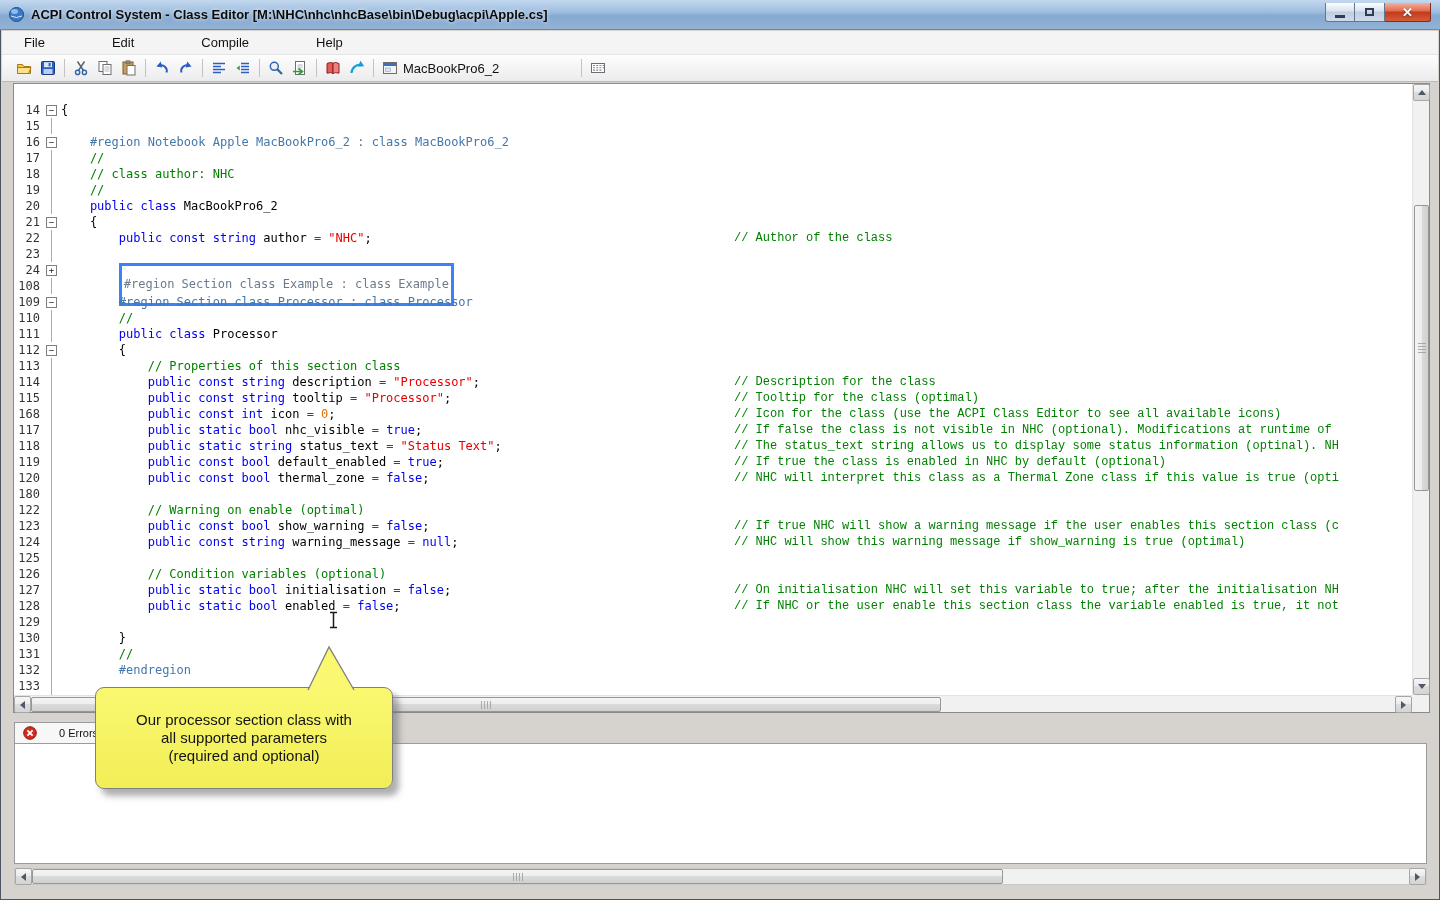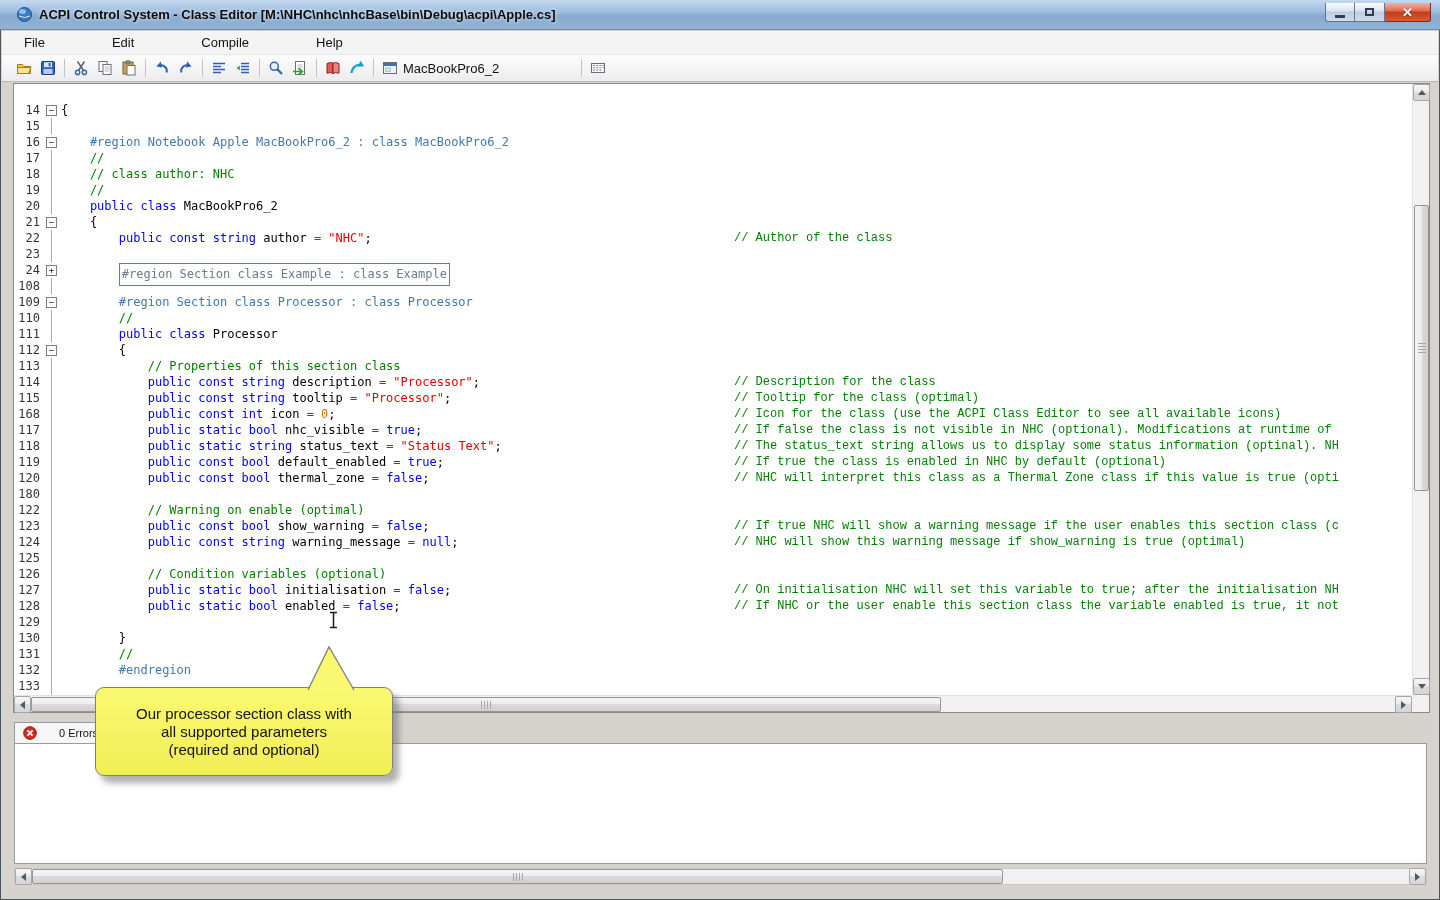--- a/index.html
+++ b/index.html
@@ -4,21 +4,21 @@
 <style>
   * { margin:0; padding:0; box-sizing:border-box; }
   html,body { width:1440px; height:900px; overflow:hidden; }
   body { font-family:"Liberation Sans", sans-serif; background:#D6D3CE; position:relative; }
 
   .window { position:absolute; inset:0; background:#D6D3CE; box-shadow: inset 0 0 0 1px #4A5664; }
 
   
   .titlebar { position:absolute; left:0; top:0; width:1440px; height:30px;
     background:linear-gradient(180deg,#C3D8EE 0%,#9FBEE0 40%,#86A9CF 55%,#93B3D6 100%);
-    border-bottom:1px solid #6E87A5; display:flex; align-items:center; padding-left:16px;text-align:center; }
+    border-bottom:1px solid #6E87A5; display:flex; align-items:center; padding-left:8px;text-align:center; }
   .app-icon { width:17px; height:17px; display:inline-block; margin-right:6px; }
   .title-text { font-size:13px; font-weight:bold; color:#0B0B0B; text-shadow:0 0 4px rgba(255,255,255,.9); white-space:nowrap; }
   .win-buttons { position:absolute; right:9px; top:3px; display:flex; }
   .wbtn { height:19px; border:1px solid #5F788F; border-top:none; display:flex; align-items:center; justify-content:center;
     background:linear-gradient(180deg,#FBFDFE 0%,#D9E2EF 45%,#BFCDE0 50%,#CFDBEA 100%); }
   .wbtn.min { width:30px; border-radius:0 0 0 3px; }
   .wbtn.max { width:30px; border-left:none; }
   .wbtn.close { width:46px; border-left:none; border-radius:0 0 3px 0; border-color:#7E2C1C;
     background:linear-gradient(180deg,#F6B09E 0%,#E06A4C 45%,#C23A1D 50%,#D85C33 100%); }
   .glyph-min { width:10px; height:3px; background:#2E3C55; margin-top:8px; }
@@ -51,22 +51,22 @@
     text-align:center; color:#222; display:block; }
   .code { position:relative; flex:1; white-space:pre; }
   .trail { position:absolute; left:673px; top:0; white-space:pre;font-family:Liberation Mono, monospace; }
   .tk-p { color:#000; }
   .tk-k { color:#0000EE; }
   .tk-c { color:#007F00; }
   .tk-s { color:#E60000; }
   .tk-o { color:#E60000; }
   .tk-n { color:#E07000; }
   .tk-r { color:#4477AA; }
-  .tk-x { display:inline-block; vertical-align:top; border:1px solid #3b82f6; color:#6B7B8D;
-    line-height:13px; margin-top:1px; padding:4px 2px;text-align:center; }
+  .tk-x { display:inline-block; vertical-align:top; border:3px solid #3b82f6; color:#6B7B8D;
+    line-height:13px; margin-top:1px; padding:12px 2px;text-align:center; }
 
   
   .vscroll { position:absolute; left:1398px; top:0; width:17px; height:611px; background:#F1F1F1; border-left:1px solid #E3E3E3; }
   .hscroll { position:absolute; left:0; top:611px; width:1398px; height:17px; background:#F1F1F1; border-top:1px solid #E3E3E3; }
   .sb-corner { position:absolute; left:1398px; top:611px; width:17px; height:17px; background:#F1F1F1; }
   .sb-btn { position:absolute; width:17px; height:17px; display:flex; align-items:center; justify-content:center;
     background:linear-gradient(180deg,#F6F6F6,#EAEAEA 50%,#DCDCDC 50%,#D5D5D5); border:1px solid #A6A6A6; border-radius:2px; }
   .arr { width:0; height:0; border:4px solid transparent; }
   .arr.up   { border-bottom:5px solid #4F5A66; margin-top:-4px; }
   .arr.down { border-top:5px solid #4F5A66; margin-bottom:-4px; }
@@ -82,21 +82,21 @@
     background:repeating-linear-gradient(90deg,#A9A9A9 0 1px,transparent 1px 3px); }
 
   
   .error-tab { position:absolute; left:14px; top:722px; height:22px; background:#F7F7F7; border:1px solid #9B9B9B;
     display:flex; align-items:center; gap:22px; padding:0 8px; z-index:2; }
   .error-tab-label { font-size:11px; color:#111; white-space:nowrap; }
   .error-panel { position:absolute; left:14px; top:743px; width:1413px; height:121px; background:#fff; border:1px solid #9B9B9B; }
   .bottom-scroll { position:absolute; left:14px; top:868px; width:1413px; height:17px; background:#F1F1F1; border:1px solid #C9C9C9; }
 
   
-  .callout { position:absolute; left:95px; top:687px; width:298px; height:89px; z-index:50;
+  .callout { position:absolute; left:95px; top:687px; width:298px; height:102px; z-index:50;
     background:linear-gradient(180deg,#FAF870,#F1EE57); border:1px solid #7F7F7F; border-radius:9px;
     box-shadow:6px 7px 6px rgba(110,110,110,.55); display:flex; align-items:center; justify-content:center; }
   .callout-text { font-size:15px; line-height:18px; color:#141414; text-align:center; white-space:pre-line; }
   .callout-tail { position:absolute; left:0; top:-44px; width:298px; height:47px; overflow:visible; }
 
   .ibeam { position:absolute; left:326px; top:611px; z-index:40; }
 </style>
 </head>
 <body>
 

